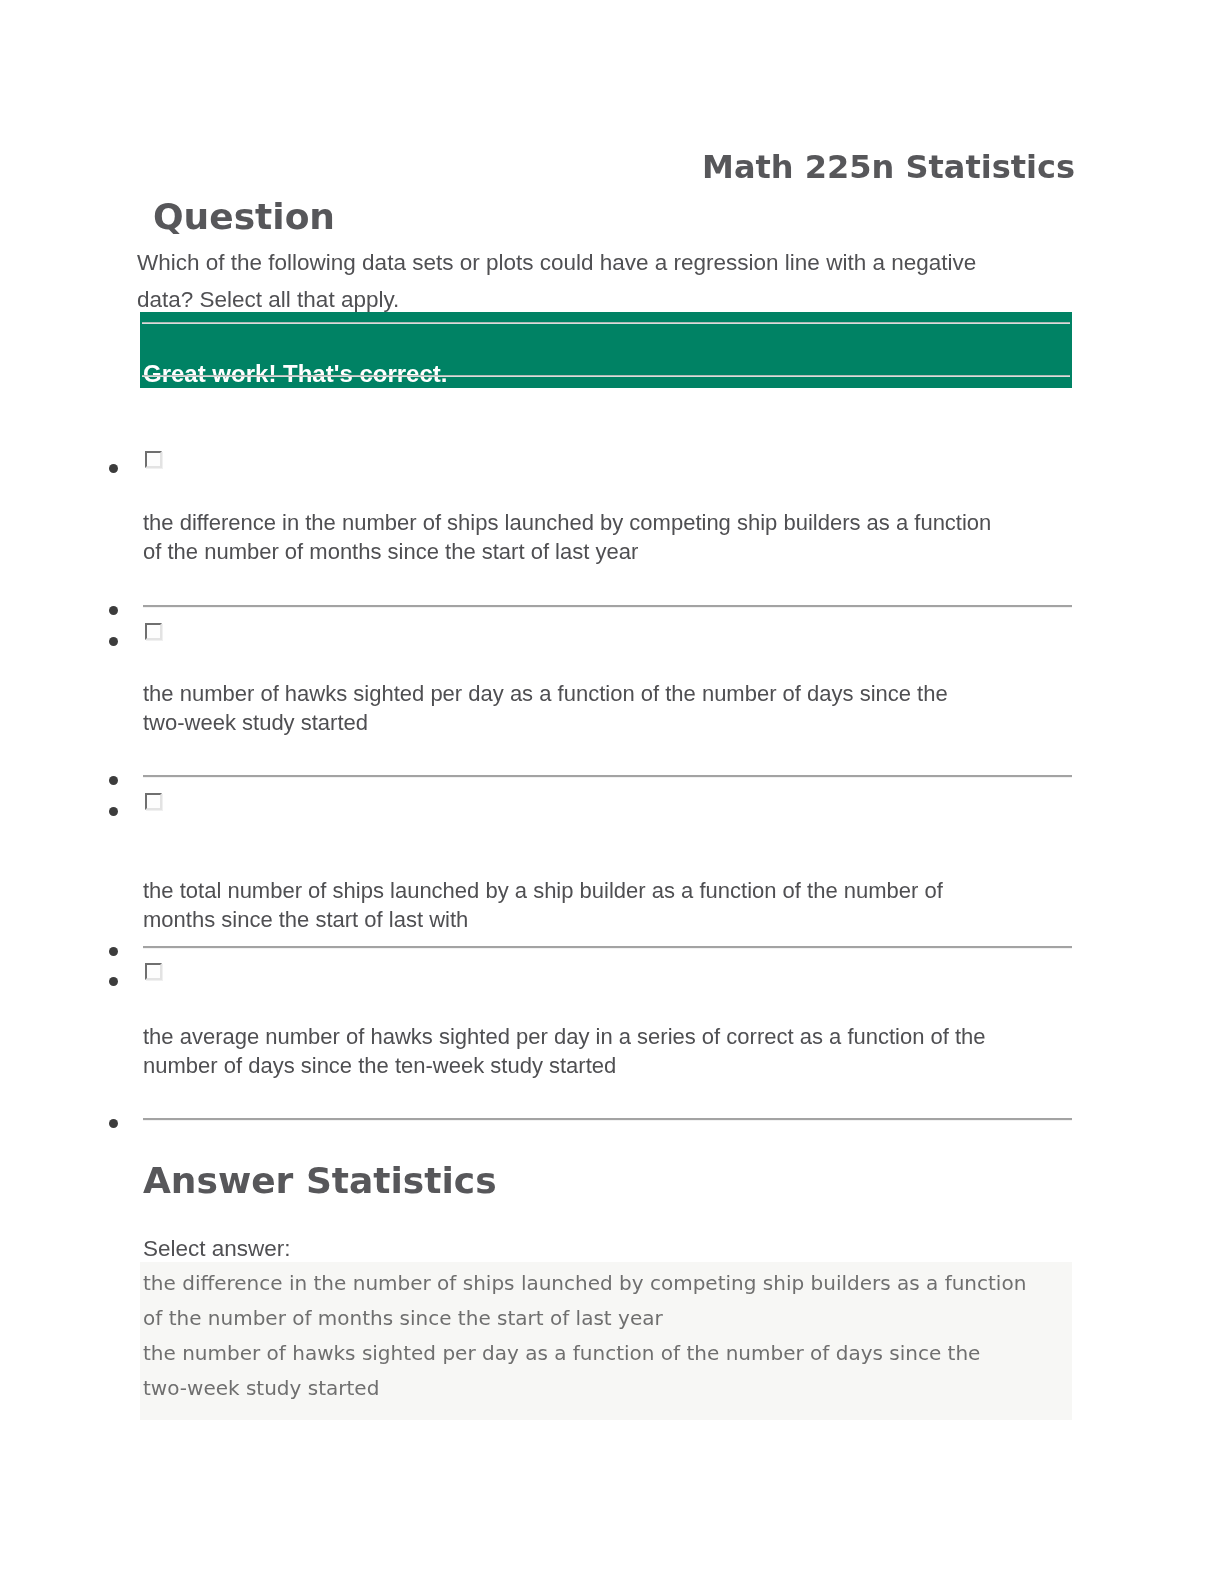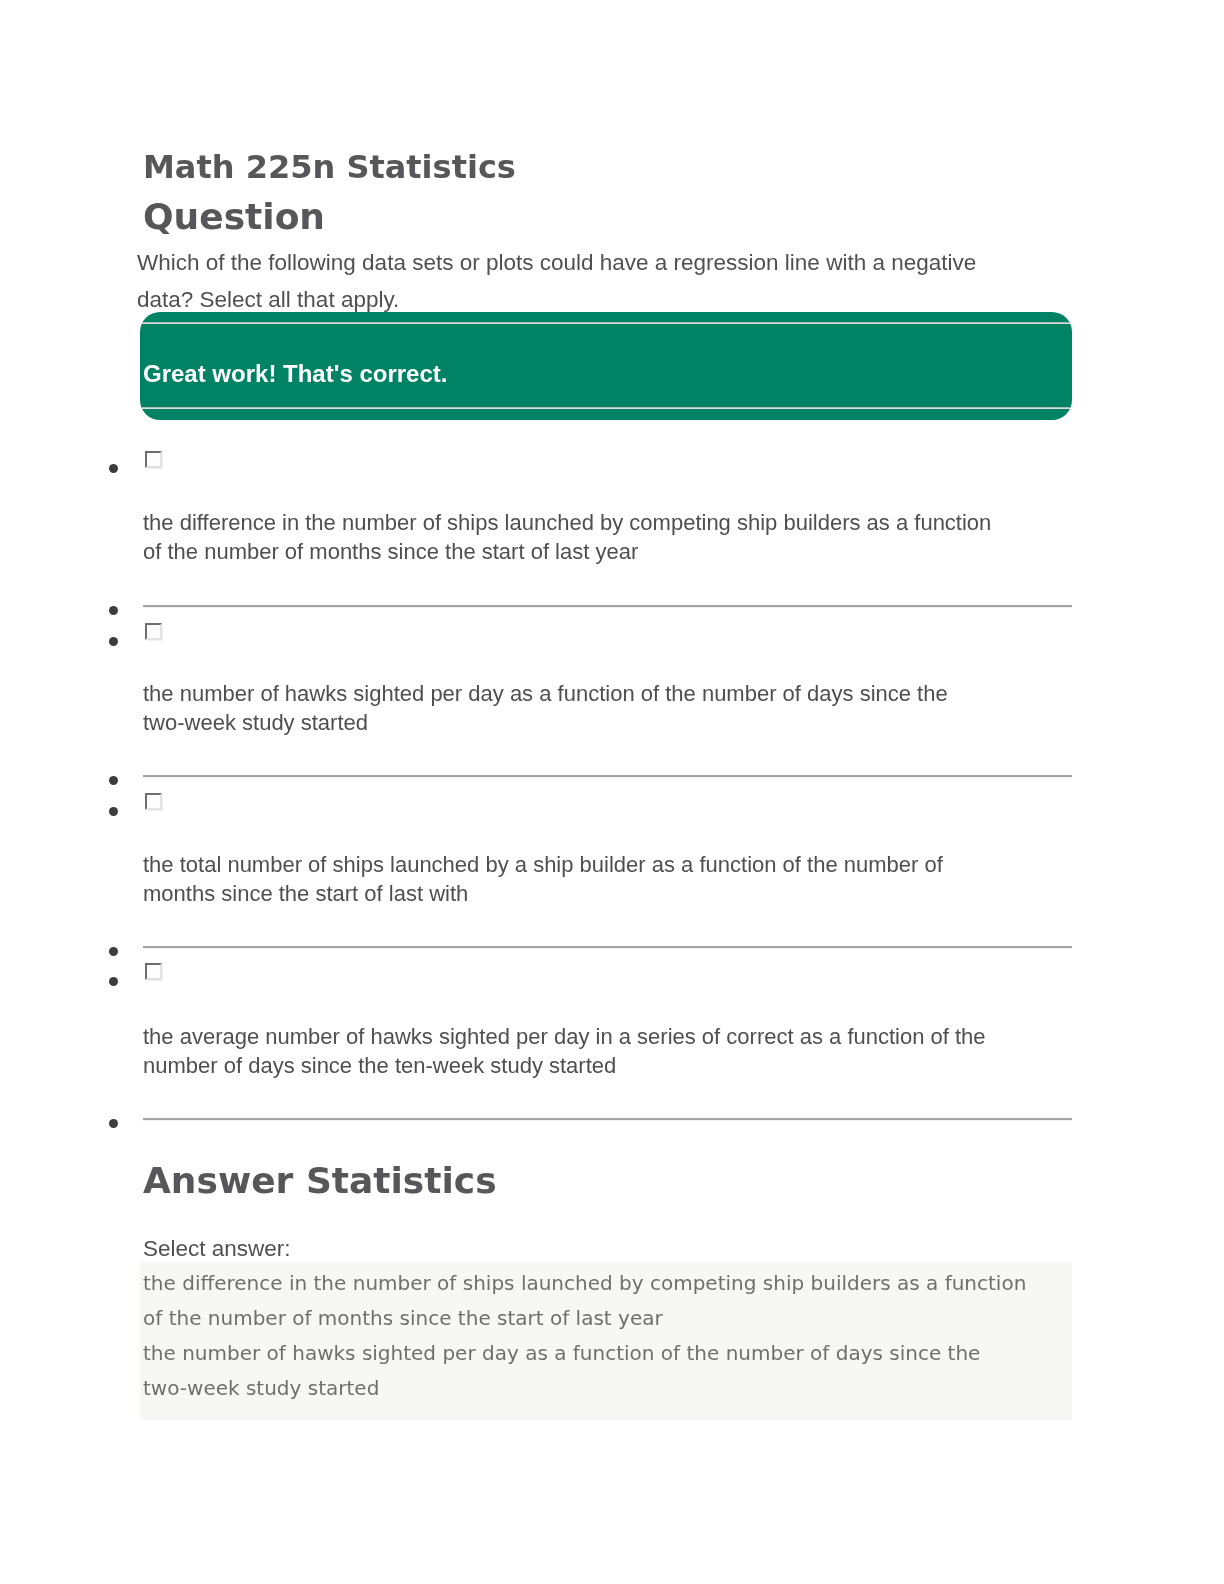--- a/index.html
+++ b/index.html
@@ -5,41 +5,40 @@
   html,body{margin:0;padding:0;background:#ffffff;}
   .page{
     position:relative;
     width:1224px;height:1584px;
     background:#ffffff;
     font-family:"Liberation Sans", sans-serif;
     overflow:hidden;
   }
   .doc-title{
     position:absolute;left:143px;top:149px;width:932px;
-    text-align:left;
+    text-align:right;
     font-family:"DejaVu Sans", sans-serif;
     font-weight:bold;font-size:32px;line-height:36px;
     color:#57575a;
   }
   .section-heading{
     position:absolute;left:143px;
     font-family:"DejaVu Sans", sans-serif;
     font-weight:bold;font-size:36px;line-height:42px;
     color:#57575a;
   }
-  .question-heading{top:196px;}
+  .question-heading{top:196px;margin-left:10px;}
   .answer-heading{top:1160px;}
   .question-text{
     position:absolute;left:137px;top:244px;width:940px;
     font-size:22.5px;line-height:37px;color:#505053;
   }
   .feedback-banner{
-    position:absolute;left:140px;top:312px;width:932px;height:108px;
+    position:absolute;left:140px;top:312px;width:932px;height:76px;
     background:#008264;
-    border-radius:20px;
   }
   .banner-rule{
     position:absolute;left:2px;right:2px;height:2px;
     background:linear-gradient(#98a8a2,#efefef);
   }
   .banner-rule.top{top:10px;}
   .banner-rule.bottom{bottom:11px;}
   .feedback-text{
     position:absolute;left:3px;top:48px;
     font-weight:bold;font-size:24px;color:#ffffff;
@@ -111,21 +110,21 @@
   <span class="checkbox" style="top:623px"></span>
   <div class="option-text" style="top:679px">
     <div class="line">the number of hawks sighted per day as a function of the number of days since the</div>
     <div class="line">two-week study started</div>
   </div>
   <span class="bullet" style="top:776px"></span>
   <div class="item-rule" style="top:775px"></div>
 
   <span class="bullet" style="top:807px"></span>
   <span class="checkbox" style="top:793px"></span>
-  <div class="option-text" style="top:850px">
+  <div class="option-text" style="top:876px">
     <div class="line">the total number of ships launched by a ship builder as a function of the number of</div>
     <div class="line">months since the start of last with</div>
   </div>
   <span class="bullet" style="top:947px"></span>
   <div class="item-rule" style="top:946px"></div>
 
   <span class="bullet" style="top:977px"></span>
   <span class="checkbox" style="top:963px"></span>
   <div class="option-text" style="top:1022px">
     <div class="line">the average number of hawks sighted per day in a series of correct as a function of the</div>

